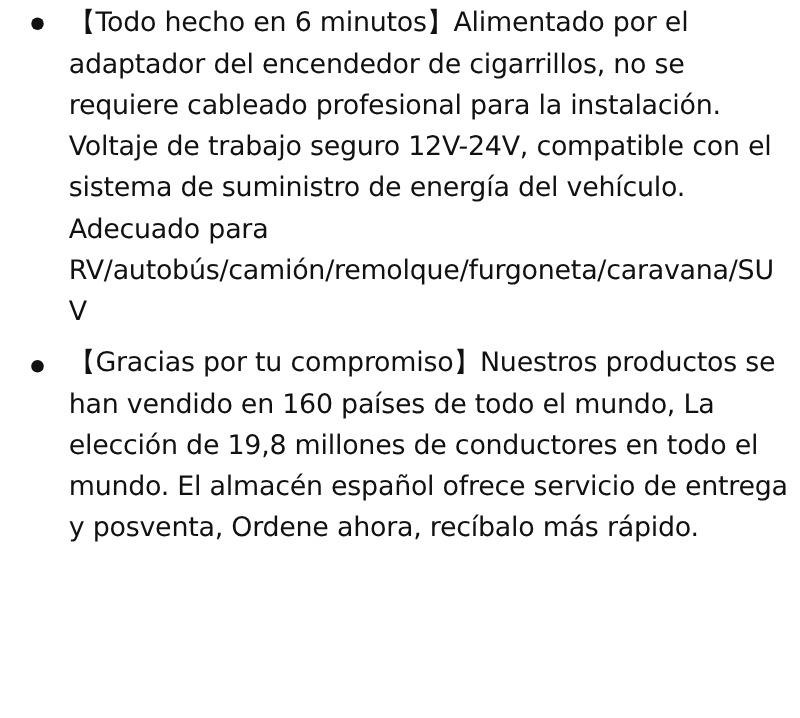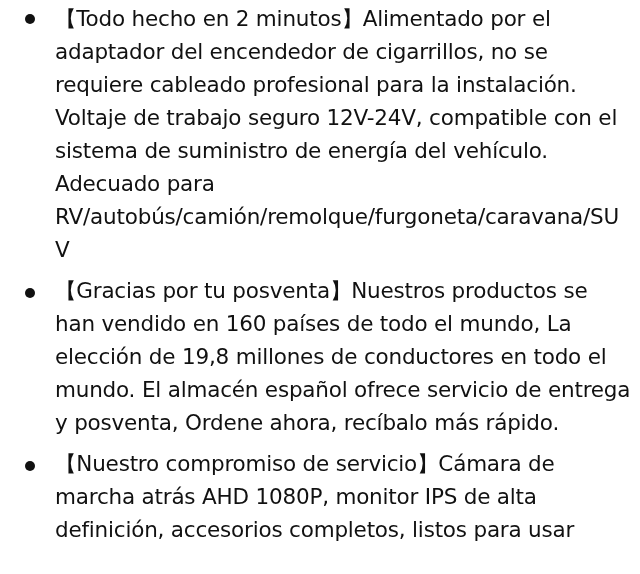--- a/index.html
+++ b/index.html
@@ -22,23 +22,19 @@
   .item.i1 { padding-top: 2px; }
   .item.i2 { margin-top: 8px; }
   .item.i3 { margin-top: 8px; }
 </style>
 </head>
 <body>
 
 <ul class="list">
   <li class="item i1">
     <span class="dot"></span>
-    <span class="text"><span>【Todo hecho en 2 minutos】</span><span>Alimentado por el adaptador del encendedor de cigarrillos, no se requiere cableado profesional para la instalación. Voltaje de trabajo seguro 12V-24V, compatible con el sistema de suministro de energía del vehículo. Adecuado para RV/autobús/camión/remolque/furgoneta/caravana/SUV</span></span>
+    <span class="text"><span>【Todo hecho en 6 minutos】</span><span>Alimentado por el adaptador del encendedor de cigarrillos, no se requiere cableado profesional para la instalación. Voltaje de trabajo seguro 12V-24V, compatible con el sistema de suministro de energía del vehículo. Adecuado para RV/autobús/camión/remolque/furgoneta/caravana/SUV</span></span>
   </li>
   <li class="item i2">
     <span class="dot"></span>
-    <span class="text"><span>【Gracias por tu posventa】</span><span>Nuestros productos se han vendido en 160 países de todo el mundo, La elección de 19,8 millones de conductores en todo el mundo. El almacén español ofrece servicio de entrega y posventa, Ordene ahora, recíbalo más rápido.</span></span>
-  </li>
-  <li class="item i3">
-    <span class="dot"></span>
-    <span class="text"><span>【Nuestro compromiso de servicio】</span><span>Cámara de marcha atrás AHD 1080P, monitor IPS de alta definición, accesorios completos, listos para usar</span></span>
+    <span class="text"><span>【Gracias por tu compromiso】</span><span>Nuestros productos se han vendido en 160 países de todo el mundo, La elección de 19,8 millones de conductores en todo el mundo. El almacén español ofrece servicio de entrega y posventa, Ordene ahora, recíbalo más rápido.</span></span>
   </li>
 </ul>
 
 </body></html>

